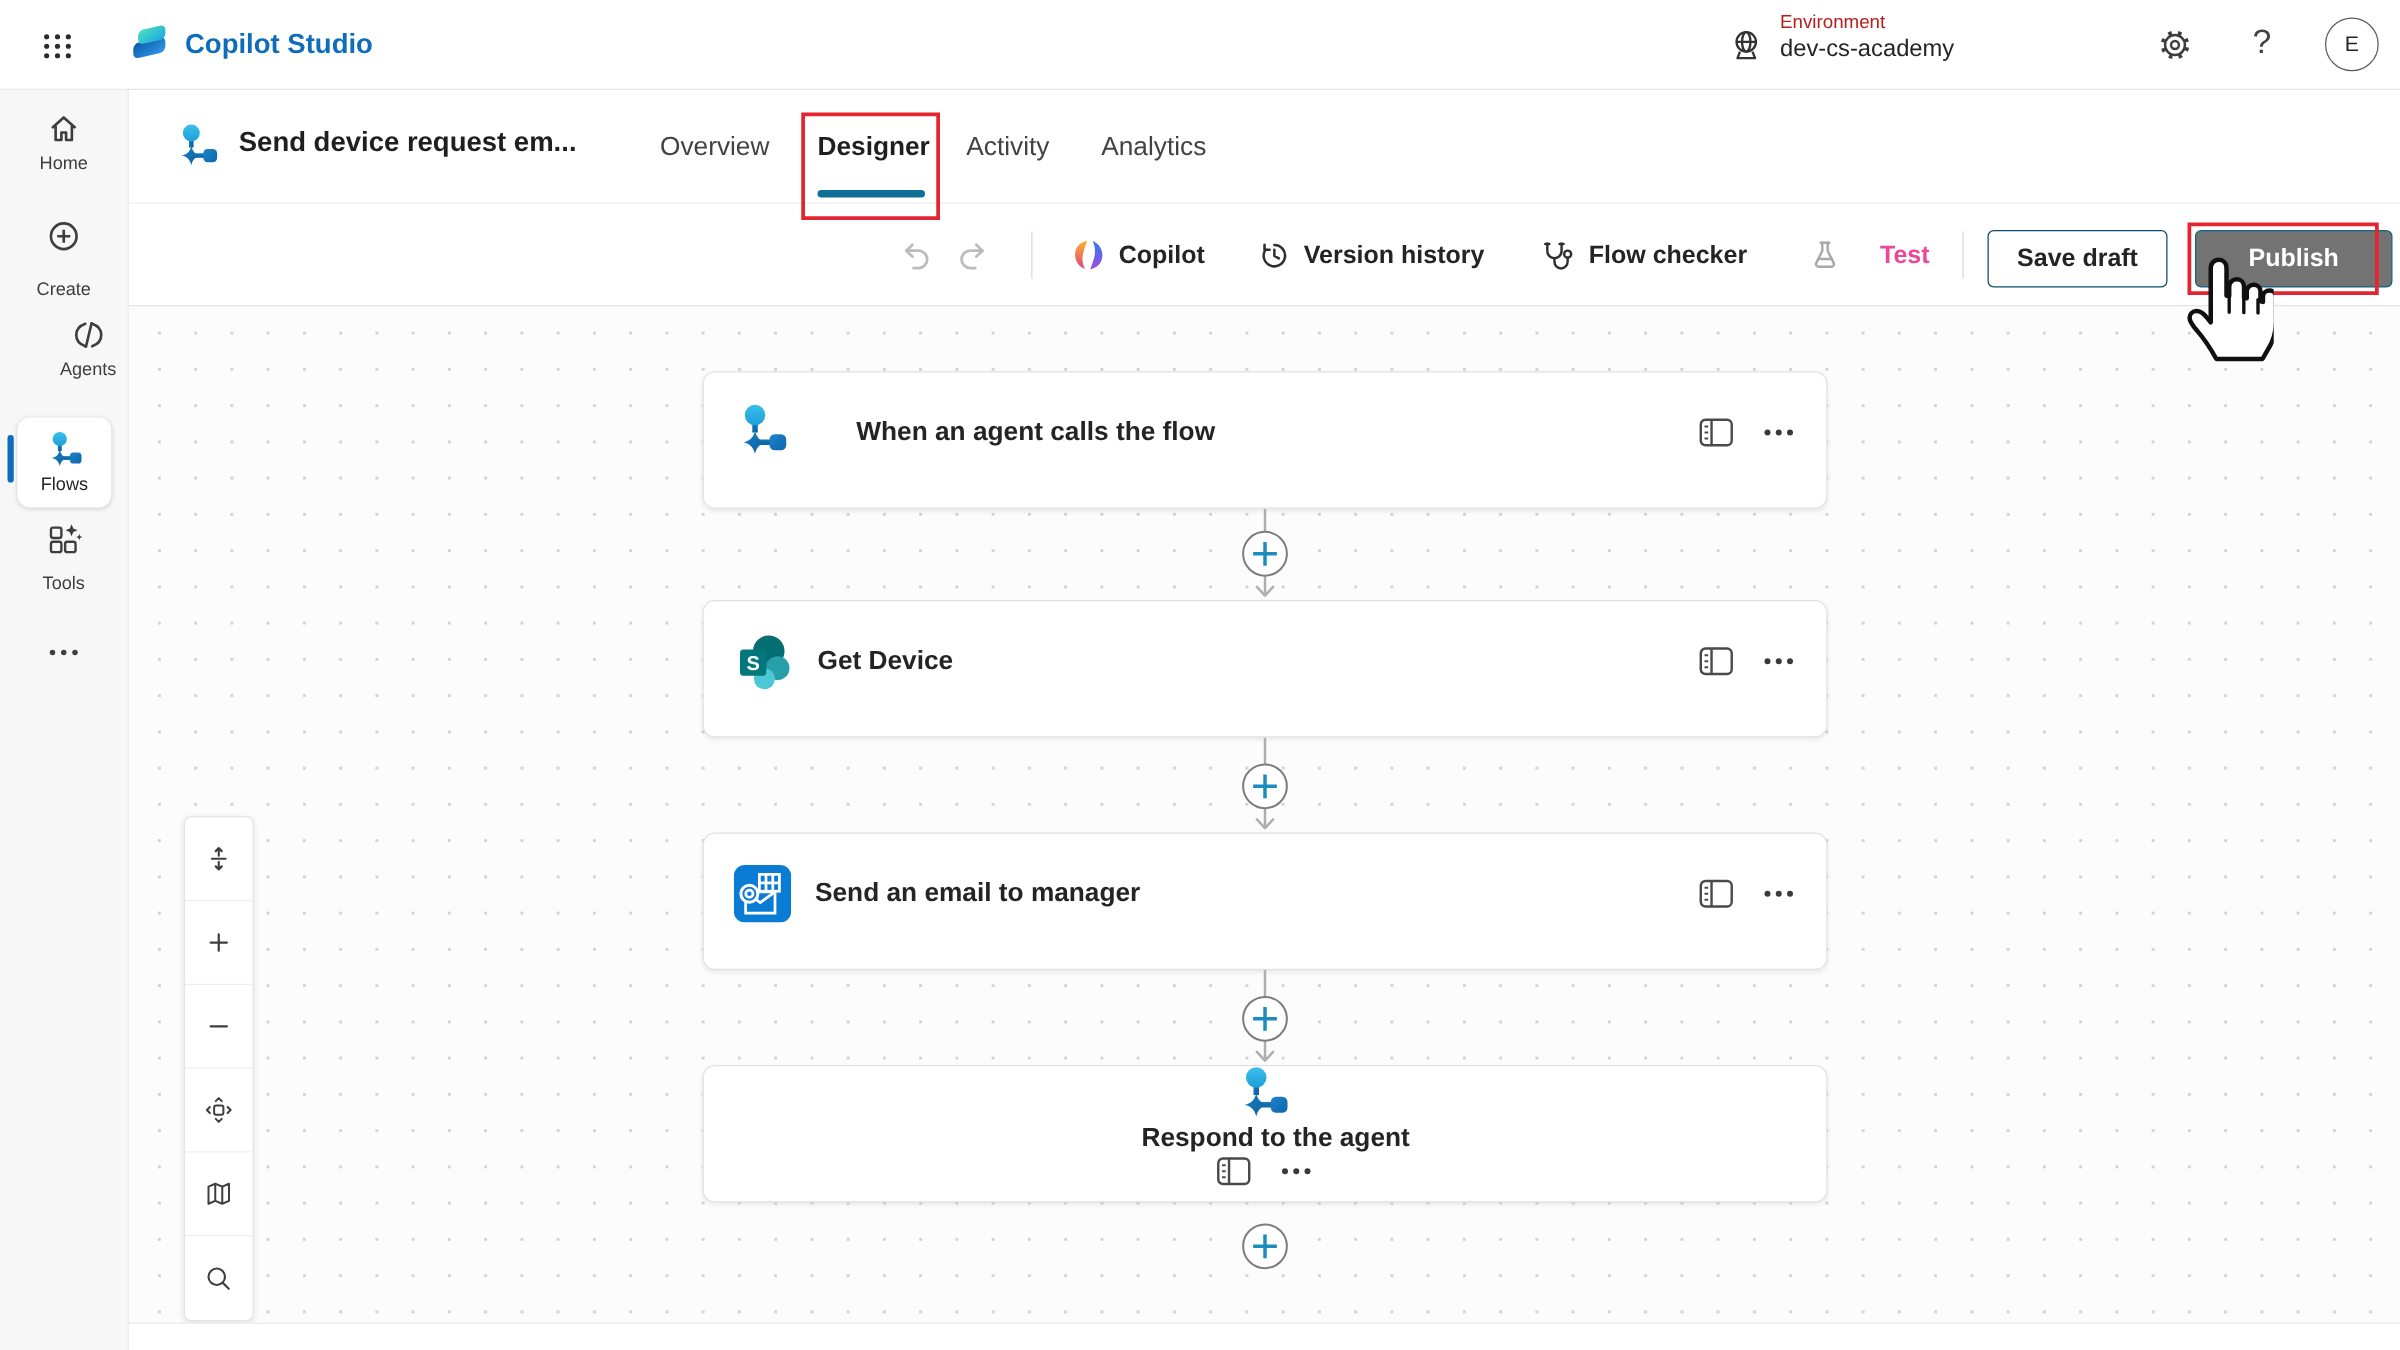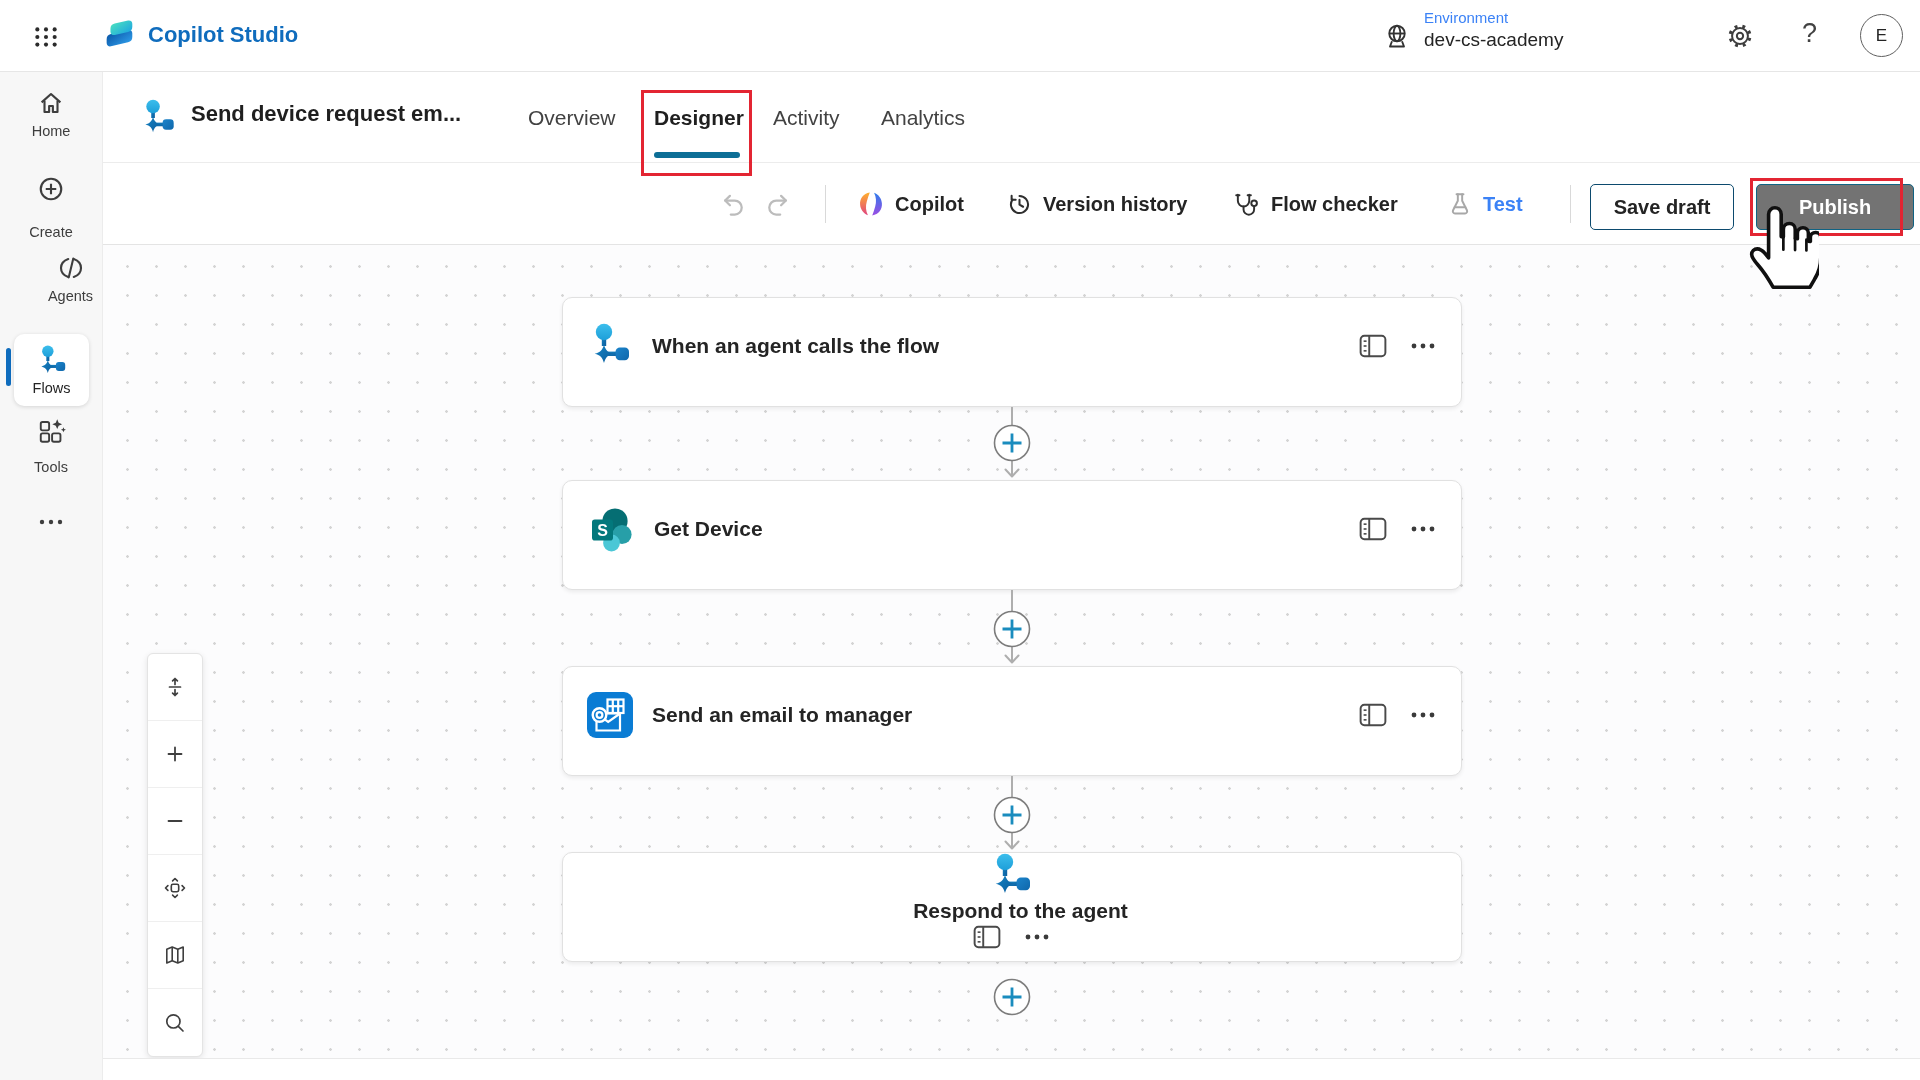--- a/index.html
+++ b/index.html
@@ -7,21 +7,21 @@
   #app{position:relative;width:1920px;height:1080px;overflow:hidden;background:#fff;
        font-family:"Liberation Sans",sans-serif;color:#242424;}
   svg{display:block;}
 
   
   #topbar{position:absolute;left:0;top:0;width:1920px;height:72px;background:#fff;border-bottom:1px solid #e6e6e6;z-index:30;}
   #waffle{position:absolute;left:28px;top:24px;width:36px;height:26px;cursor:pointer;}
   #logo{position:absolute;left:100px;top:17px;}
   #app-title{position:absolute;left:148px;top:22px;font-size:22px;font-weight:bold;color:#0F6CBD;}
   #env-globe{position:absolute;left:1382px;top:22px;}
-  #env-label{position:absolute;left:1424px;top:9px;font-size:15px;color:#3b82f6;}
+  #env-label{position:absolute;left:1424px;top:9px;font-size:15px;color:#b91c1c;}
   #env-name{position:absolute;left:1424px;top:29px;font-size:19px;color:#242424;}
   #gear-btn{position:absolute;left:1726px;top:22px;cursor:pointer;}
   #help-btn{position:absolute;left:1802px;top:18px;font-size:27px;color:#424242;cursor:pointer;font-weight:400;}
   #avatar{position:absolute;left:1860px;top:14px;width:43px;height:43px;border-radius:50%;
           border:1.5px solid #5f5f5f;background:#fff;display:flex;align-items:center;justify-content:center;
           font-size:17px;color:#242424;cursor:pointer;}
 
   
   #sidebar{position:absolute;left:0;top:72px;width:103px;height:1008px;background:#f7f7f7;border-right:1px solid #ececec;z-index:20;}
   .sb-item{position:absolute;width:100%;display:flex;flex-direction:column;align-items:center;gap:5px;
@@ -37,38 +37,38 @@
   #fh-icon{position:absolute;left:36px;top:27px;}
   #fh-title{position:absolute;left:88px;top:29px;font-size:22px;font-weight:bold;color:#1f1f1f;white-space:nowrap;}
   .tab{position:absolute;top:0;height:91px;display:flex;align-items:center;font-size:21px;color:#424242;cursor:pointer;white-space:nowrap;}
   #tab-overview{left:425px;} #tab-designer{left:551px;font-weight:bold;color:#1f1f1f;} #tab-activity{left:670px;} #tab-analytics{left:778px;}
   #tab-underline{position:absolute;left:551px;top:80px;width:86px;height:6px;border-radius:3px;background:#0D6E96;}
 
   
   #dtoolbar{position:absolute;left:103px;top:163px;width:1817px;height:82px;background:#fff;border-bottom:1px solid #e4e4e4;z-index:10;text-align:right;}
   .tb-group{position:absolute;top:0;height:82px;display:flex;align-items:center;gap:10px;cursor:pointer;}
   .tb-label{font-size:20px;font-weight:600;color:#242424;white-space:nowrap;}
-  .tb-label.disabled{color:#3b82f6;}
+  .tb-label.disabled{color:#ec4899;margin-left:21px;}
   .tb-divider{position:absolute;top:22px;width:1px;height:38px;background:#d9d9d9;}
   #grp-undo{left:616px;} #grp-redo{left:662px;} #div-1{left:722px;}
   #grp-copilot{left:754px;} #grp-history{left:903px;} #grp-checker{left:1130px;} #grp-test{left:1344px;} #div-2{left:1467px;}
   .tb-btn{position:absolute;top:21px;height:46px;border-radius:5px;display:flex;align-items:center;justify-content:center;
           font-size:20px;font-weight:600;cursor:pointer;}
   #btn-savedraft{left:1487px;width:144px;background:#fff;border:1px solid #0c4a6e;color:#242424;}
   #btn-publish{left:1653px;width:158px;background:#737373;border:1px solid #106383;color:#fff;}
 
   
   #canvas{position:absolute;left:103px;top:245px;width:1817px;height:835px;background-color:#fcfcfd;
           background-image:radial-gradient(circle,#d4d4d4 1.2px,transparent 1.5px);
           background-size:29px 29px;background-position:10px 7px;}
   #canvas-bottom{position:absolute;left:0;top:813px;width:1817px;height:22px;background:#fff;border-top:1px solid #e9e9e9;}
 
   .node{position:absolute;left:459px;width:900px;height:110px;background:#fff;border:1px solid #e1e1e1;border-radius:10px;
         box-shadow:0 2px 4px rgba(0,0,0,.07);display:flex;align-items:center;padding:0 26px 12px 24px;cursor:pointer;}
-  #node-0{top:52px;} #node-1{top:235px;} #node-2{top:421px;} #node-3{top:607px;flex-direction:column;}
+  #node-0{top:52px;gap:33px;} #node-1{top:235px;} #node-2{top:421px;} #node-3{top:607px;flex-direction:column;}
   .node-title{flex:1;margin-left:19px;font-size:21px;font-weight:bold;color:#242424;white-space:nowrap;}
   .node-controls{display:flex;align-items:center;gap:24px;}
   .icon-btn{cursor:pointer;display:flex;align-items:center;justify-content:center;}
 
   .conn{position:absolute;left:887px;width:44px;}
   #conn-0{top:162px;} #conn-1{top:345px;} #conn-2{top:531px;} #conn-3{top:730px;}
 
   
   #cv-toolbar{position:absolute;left:44px;top:408px;width:56px;background:#fff;border:1px solid #e4e4e4;border-radius:6px;
               box-shadow:0 2px 6px rgba(0,0,0,.10);overflow:hidden;}

